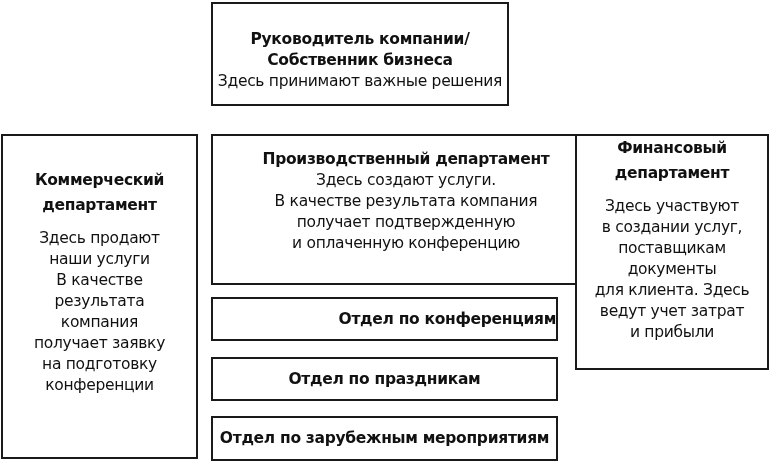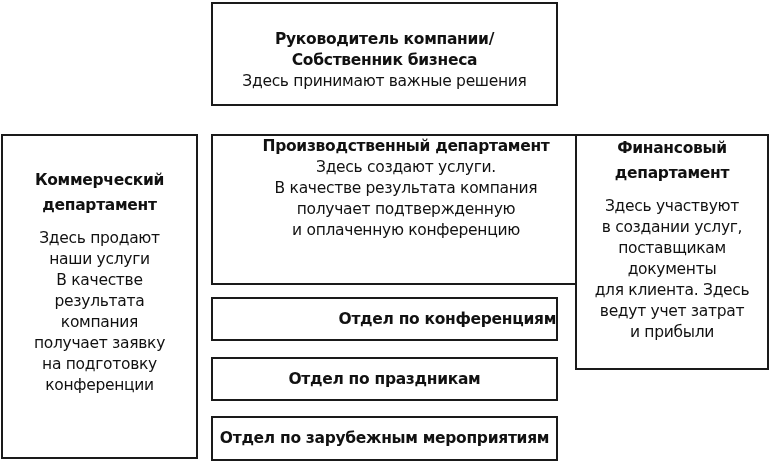--- a/index.html
+++ b/index.html
@@ -4,24 +4,24 @@
   <style>
     html, body { margin: 0; padding: 0; background: #ffffff; }
     body { width: 770px; height: 461px; position: relative; overflow: hidden;
            font-family: "DejaVu Sans", "Liberation Sans", sans-serif; color: #111; }
     .box { position: absolute; box-sizing: border-box; border: 2px solid #1a1a1a;
            background: #fff; display: flex; flex-direction: column; align-items: center;
            text-align: center; }
     .bold { font-weight: bold; }
     .t { font-size: 15.5px; line-height: 21px; letter-spacing: -0.3px; }
     .line { display: block; white-space: nowrap; }
-    #top { left: 211px; top: 2px; width: 347px; height: 104px; justify-content: center; padding-top: 12px; }
+    #top { left: 211px; top: 2px; width: 298px; height: 104px; justify-content: center; padding-top: 12px; }
     #left { left: 1px; top: 134px; width: 197px; height: 325px; padding-top: 32px; }
     #right { left: 575px; top: 134px; width: 194px; height: 236px; }
-    #mid { left: 211px; top: 134px; width: 390px; height: 151px; }
+    #mid { left: 211px; top: 134px; width: 390px; height: 151px; padding-top: 13px; }
     .sub { left: 211px; width: 347px; height: 44px; justify-content: center; }
     #sub1 { top: 297px; align-items: flex-end; }
     #sub2 { top: 357px; }
     #sub3 { top: 416px; height: 45px; }
     .gap { height: 10px; }
     .title-block .line { line-height: 25px; }
     .body-block .line { line-height: 21px; }
   </style>
 </head>
 <body>

